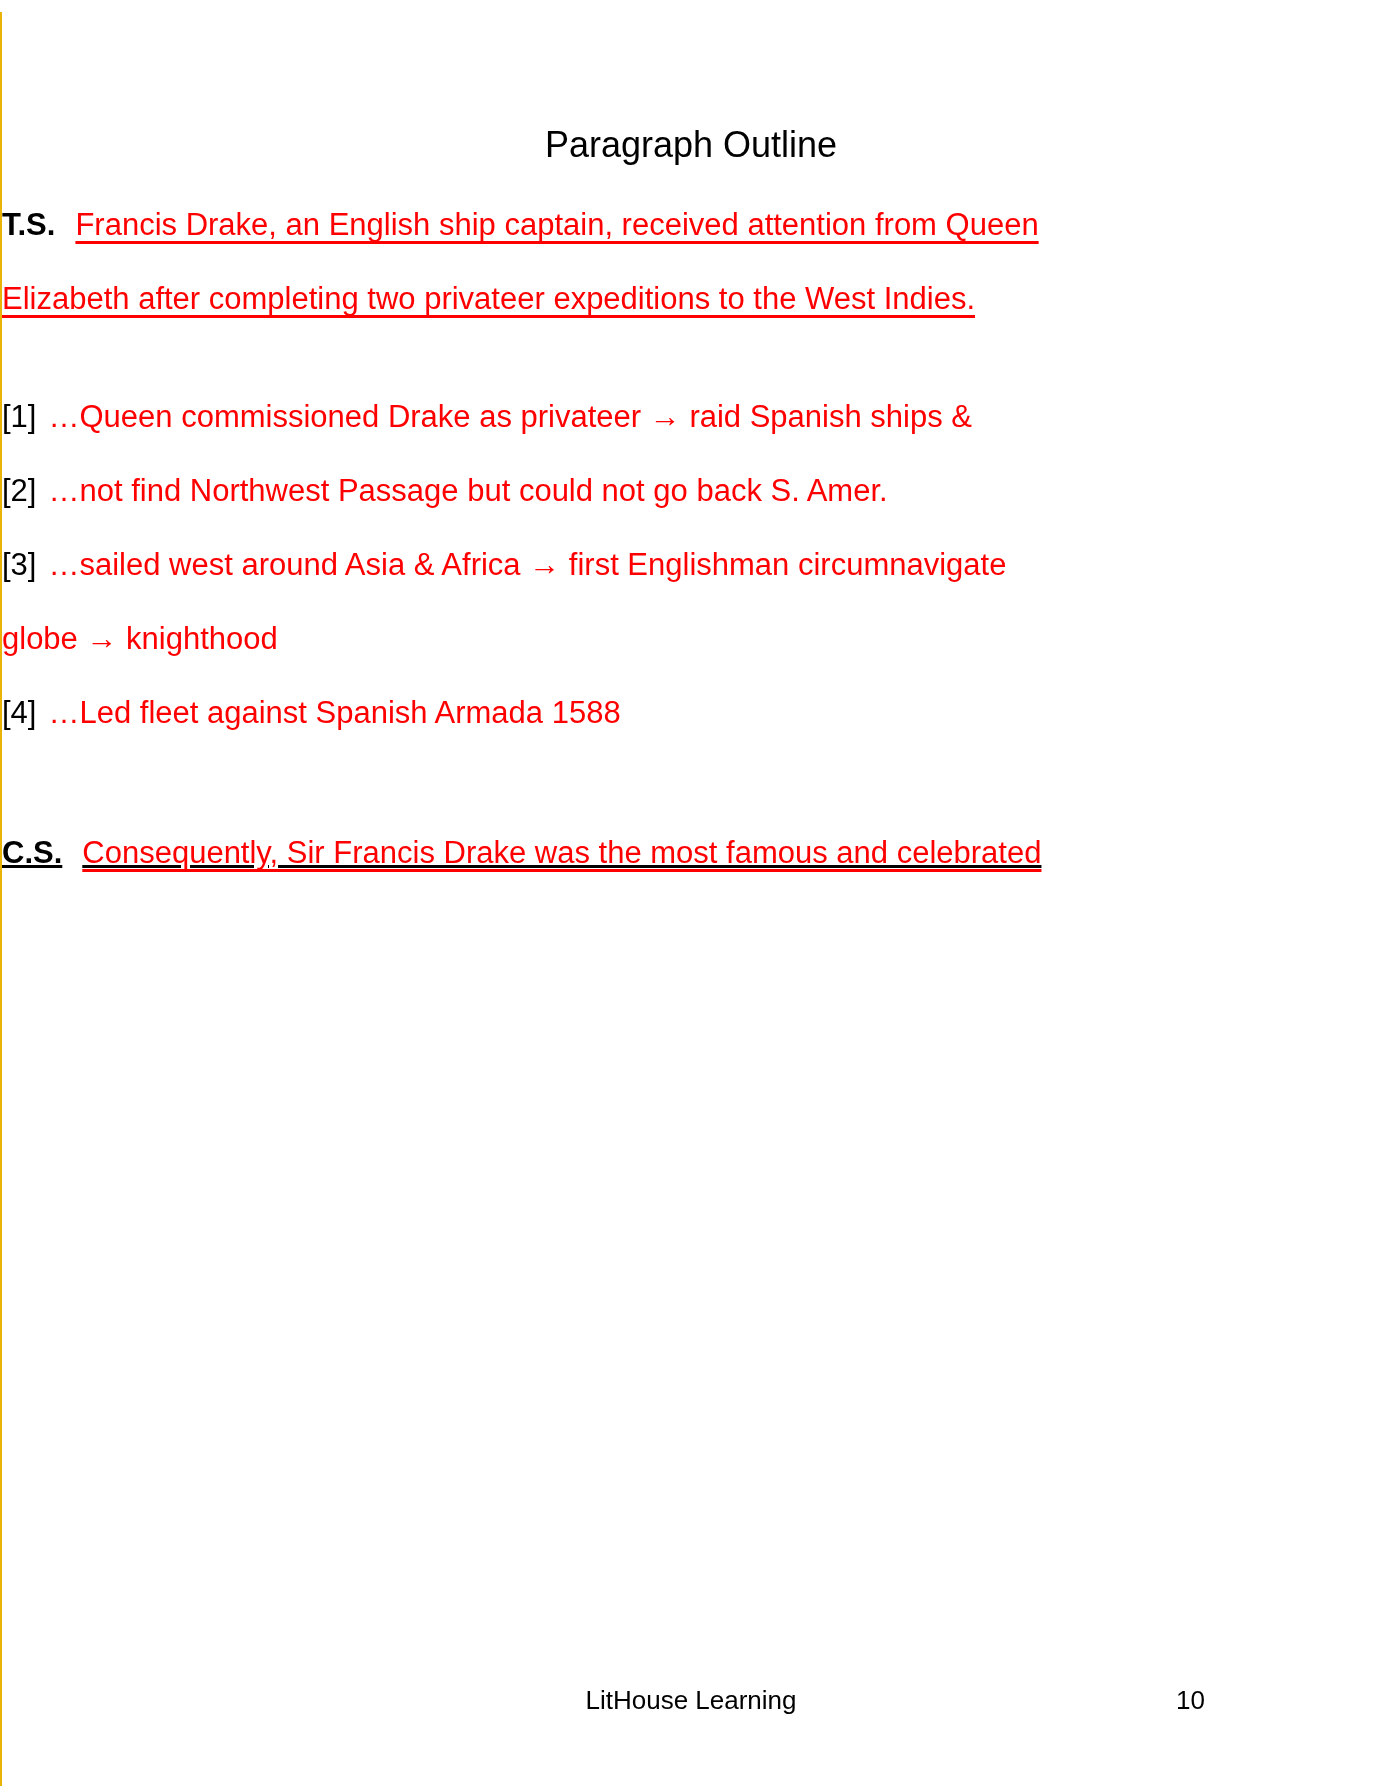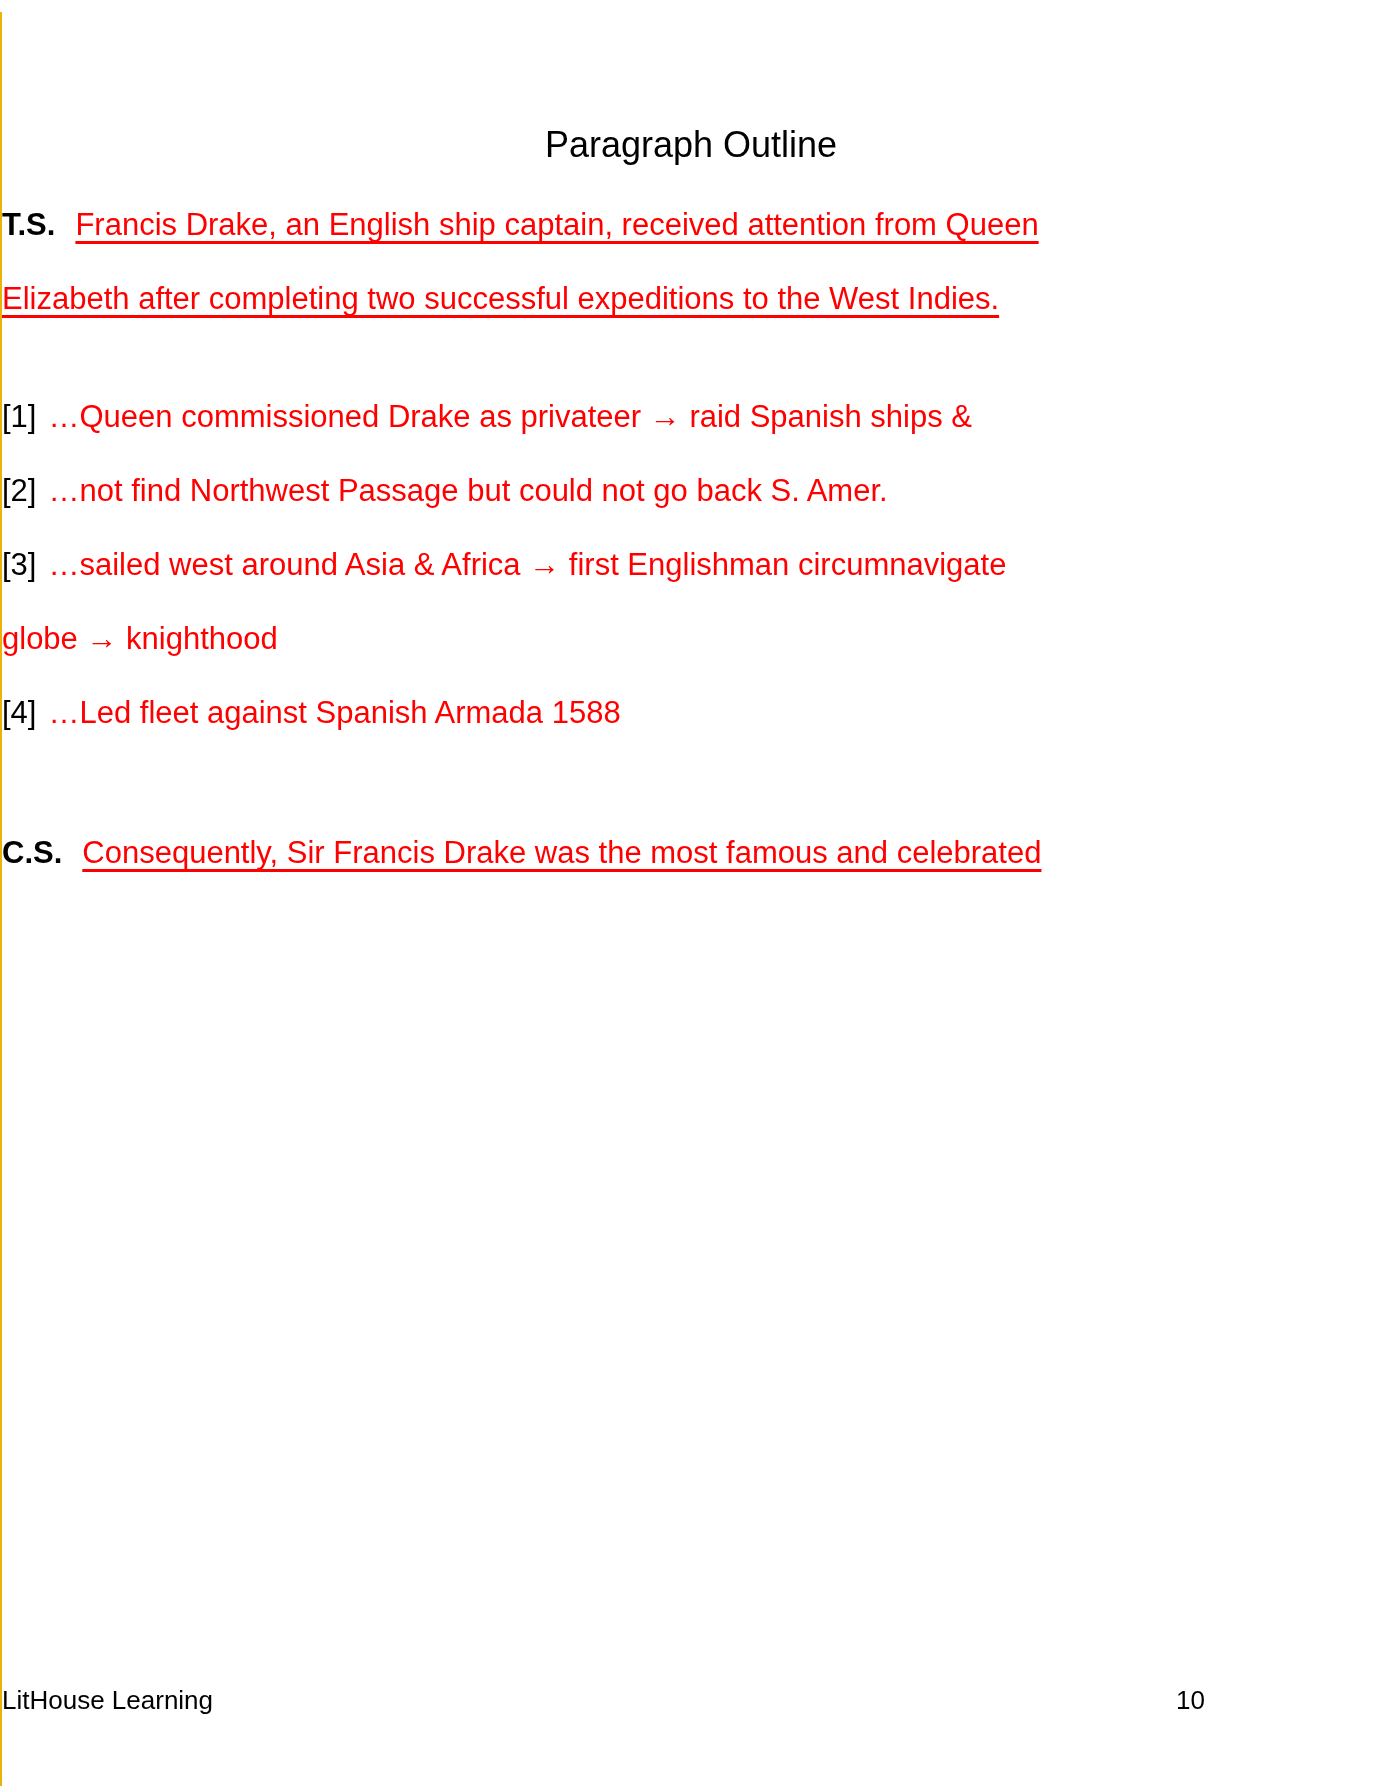--- a/index.html
+++ b/index.html
@@ -31,21 +31,21 @@
   .block {
     padding-right: 40px;
   }
   .line {
     font-size: 31px;
     line-height: 74px;
     white-space: nowrap;
   }
   .blk-ts { margin-top: 6px; }
   .blk-points { margin-top: 44px; }
-  .blk-cs { margin-top: 66px; }
+  .blk-cs { margin-top: 66px; text-decoration: underline; }
   .lbl {
     color: var(--text-black, #000000);
   }
   .lbl-bold {
     font-weight: 700;
     margin-right: 20px;
   }
   .lbl-num {
     font-weight: 400;
     margin-right: 12px;
@@ -62,37 +62,38 @@
     position: absolute;
     top: 1668px;
     left: 0;
     right: 0;
     height: 40px;
     font-size: 26px;
     line-height: 40px;
   }
   .footer-brand {
     display: block;
+    text-align: center;
   }
   .footer-pagenum {
     position: absolute;
     right: 175px;
     top: 0;
   }
 </style>
 </head>
 <body>
 
 <div class="page">
 
   <h1 class="doc-title">Paragraph Outline</h1>
 
   <section class="block blk-ts">
     <div class="line"><span class="lbl lbl-bold">T.S.</span><span class="red u">Francis Drake, an English ship captain, received attention from Queen</span></div>
-    <div class="line"><span class="red u">Elizabeth after completing two successful expeditions to the West Indies.</span></div>
+    <div class="line"><span class="red u">Elizabeth after completing two privateer expeditions to the West Indies.</span></div>
   </section>
 
   <section class="block blk-points">
 
     <div>
       <div class="line"><span class="lbl lbl-num">[1]</span><span class="red">…Queen commissioned Drake as privateer → raid Spanish ships &amp;</span></div>
     </div>
 
     <div>
       <div class="line"><span class="lbl lbl-num">[2]</span><span class="red">…not find Northwest Passage but could not go back S. Amer.</span></div>

